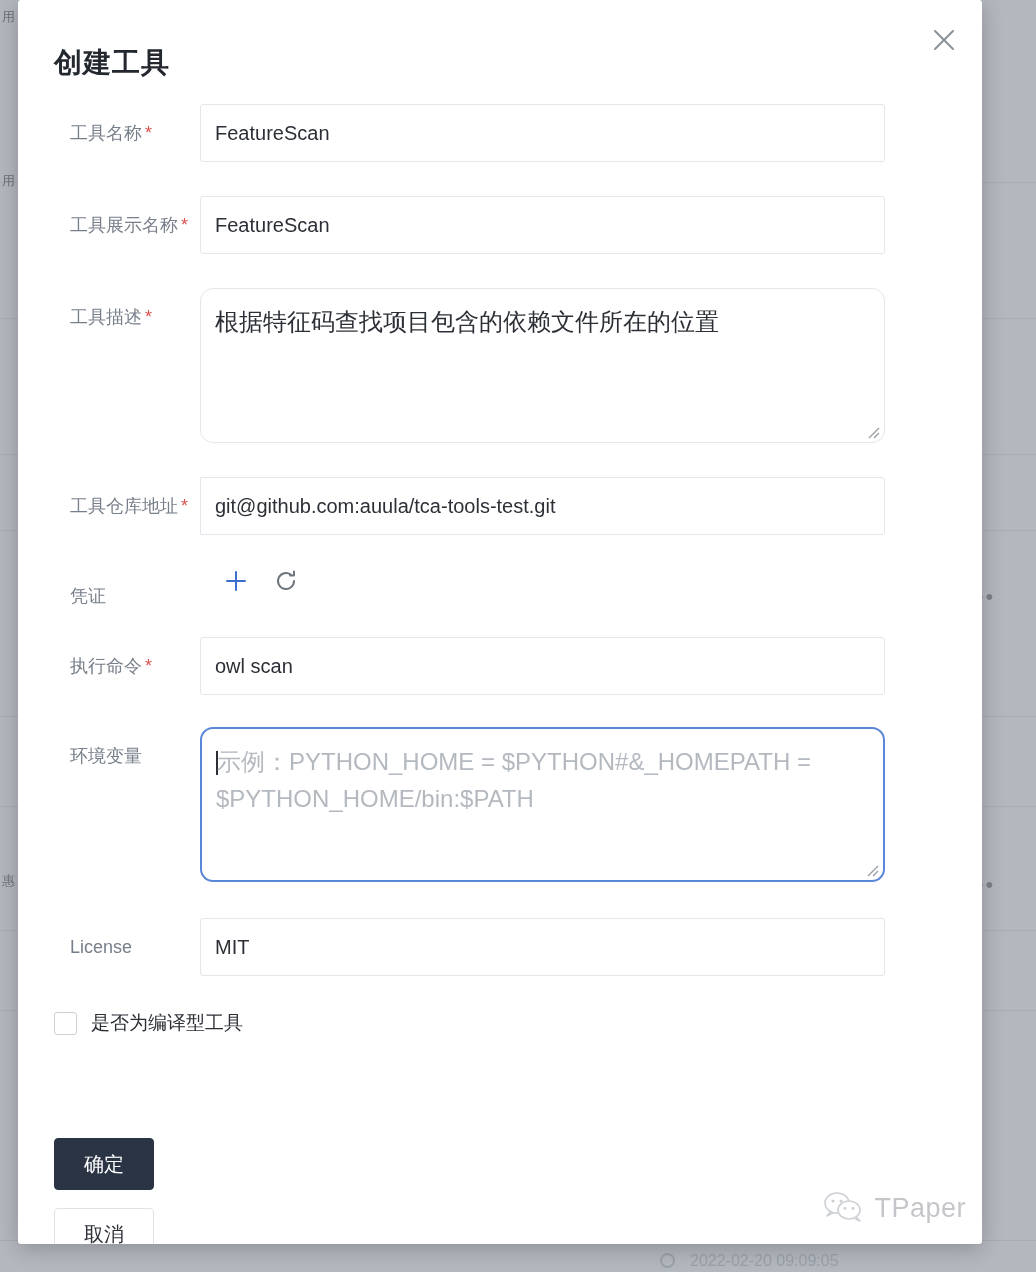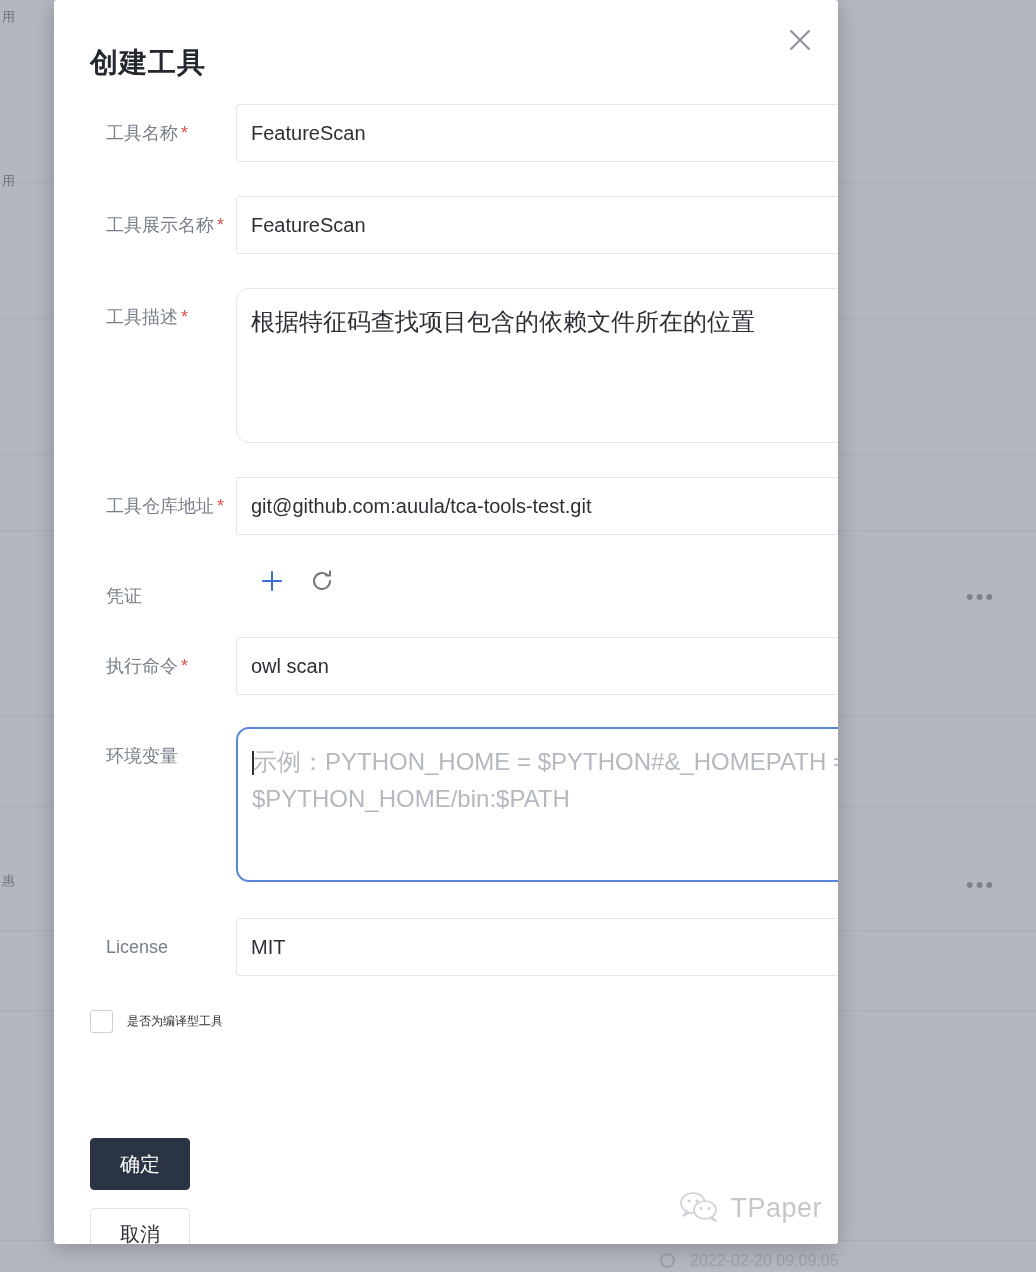--- a/index.html
+++ b/index.html
@@ -54,27 +54,26 @@
     left: 660px; bottom: 4px;
     width: 15px; height: 15px;
     border: 2px solid #9aa0a8;
     border-radius: 50%;
   }
 
   
   #modal {
     position: absolute;
     left: 18px; top: 0;
-    width: 784px;
+    width: 964px;
     height: 1244px;
     background: #ffffff;
     border-radius: 3px;
     box-shadow: 0 4px 22px rgba(0,0,0,.22);
     overflow: hidden;
-    margin-left: 36px;
   }
   #close-btn {
     position: absolute;
     right: 16px; top: 18px;
     width: 44px; height: 44px;
     display: flex; align-items: center; justify-content: center;
     cursor: pointer;
   }
   #close-btn svg { display: block; }
 
@@ -223,21 +222,21 @@
   }
   .checkbox {
     width: 23px; height: 23px;
     border: 1px solid #ccd0d6;
     border-radius: 3px;
     background: #fff;
     flex: 0 0 23px;
   }
   .check-label {
     margin-left: 14px;
-    font-size: 12px;
+    font-size: 19px;
     color: #2c3036;
   }
 
   
   #footer {
     position: absolute;
     left: 36px;
     top: 1138px;
     display: flex;
     align-items: center;

